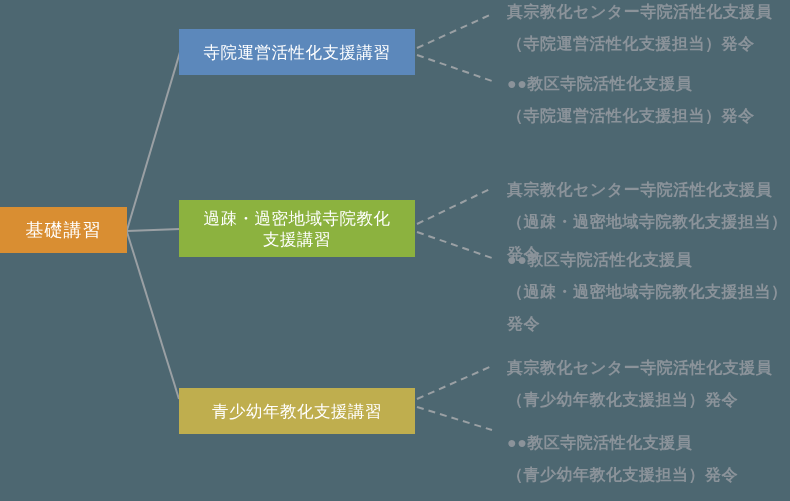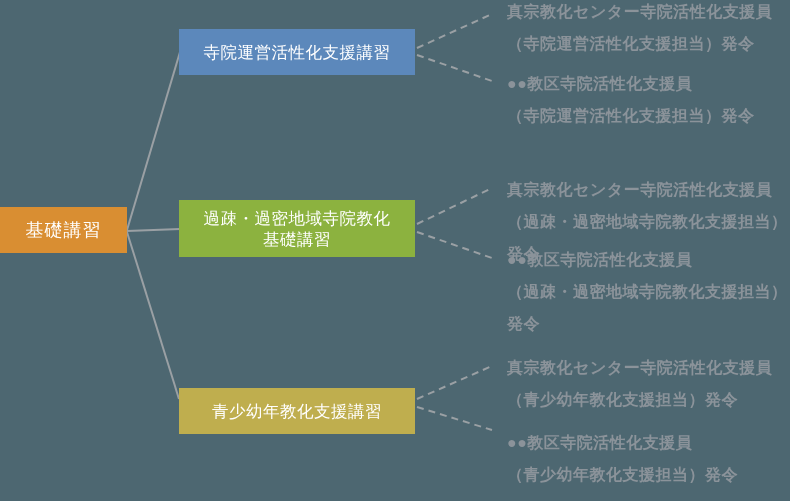--- a/index.html
+++ b/index.html
@@ -78,21 +78,21 @@
   <div class="box root-box" style="background: rgb(217, 142, 50);">
     <span class="label">基礎講習</span>
   </div>
 
   <div class="box course-box" style="top: 29px; height: 46px; background: rgb(92, 136, 187);">
     <span class="label">寺院運営活性化支援講習</span>
   </div>
 
   <div class="box course-box" style="top: 200px; height: 57px; background: rgb(140, 178, 63);">
     <span class="label">過疎・過密地域寺院教化
-基礎講習</span>
+支援講習</span>
   </div>
 
   <div class="box course-box" style="top: 388px; height: 46px; background: rgb(191, 174, 78);">
     <span class="label">青少幼年教化支援講習</span>
   </div>
 
   <div class="appt" style="top:-4px;">
     <div>真宗教化センター寺院活性化支援員</div>
     <div>（寺院運営活性化支援担当）発令</div>
   </div>

